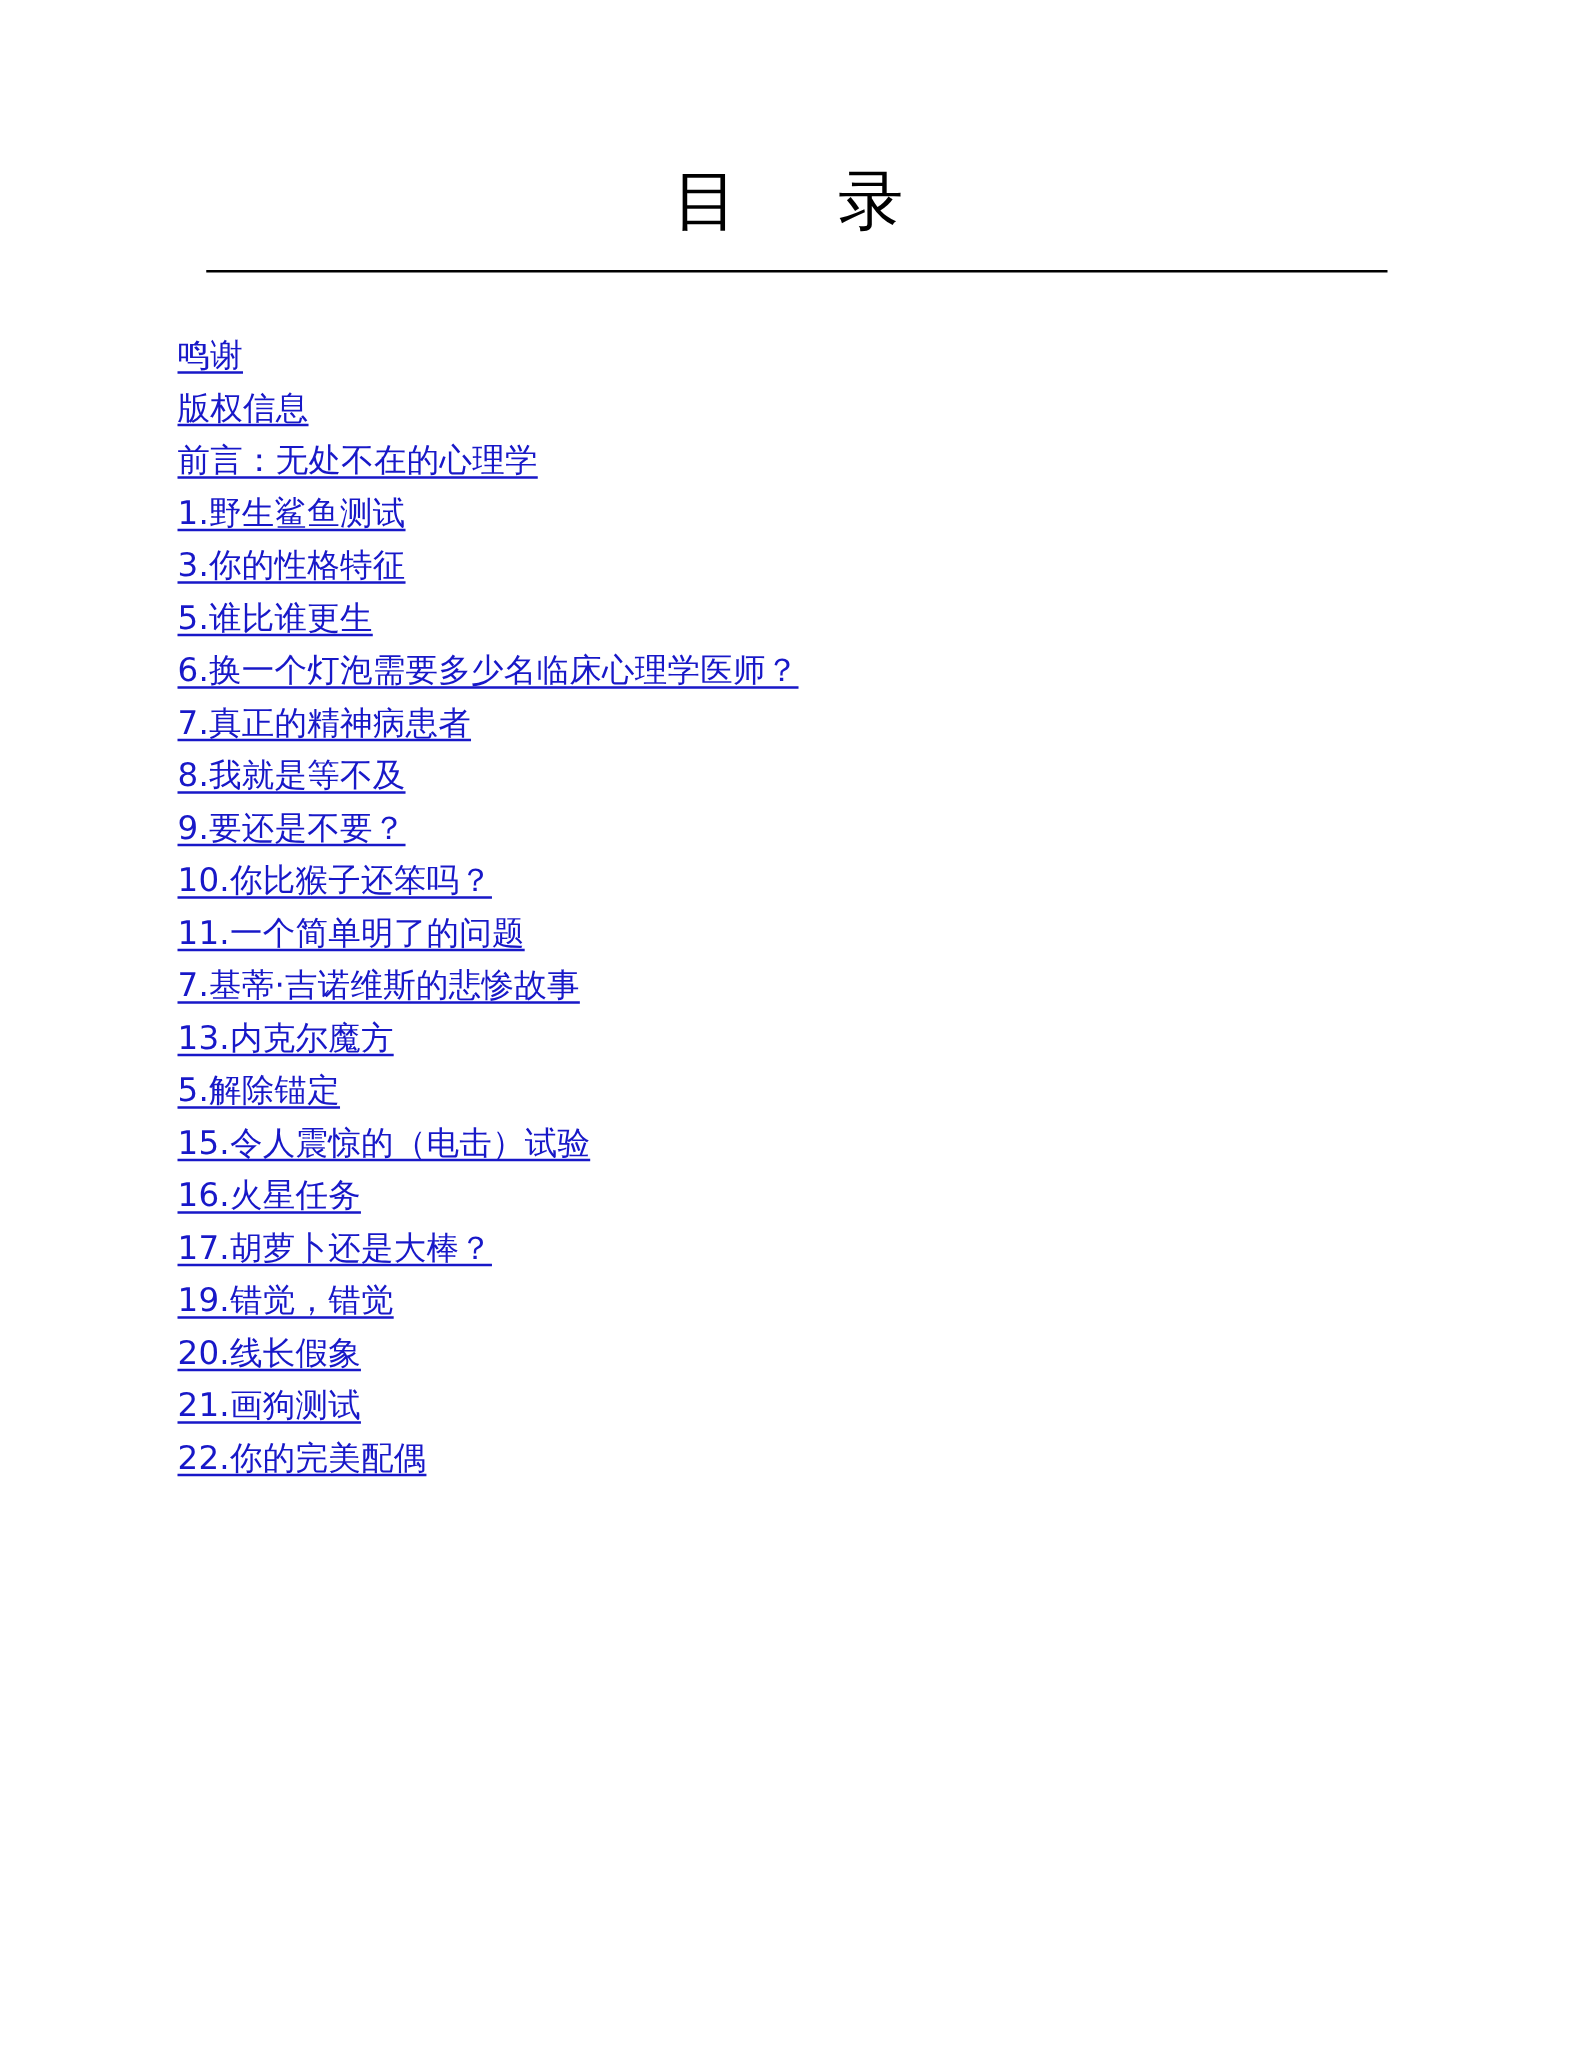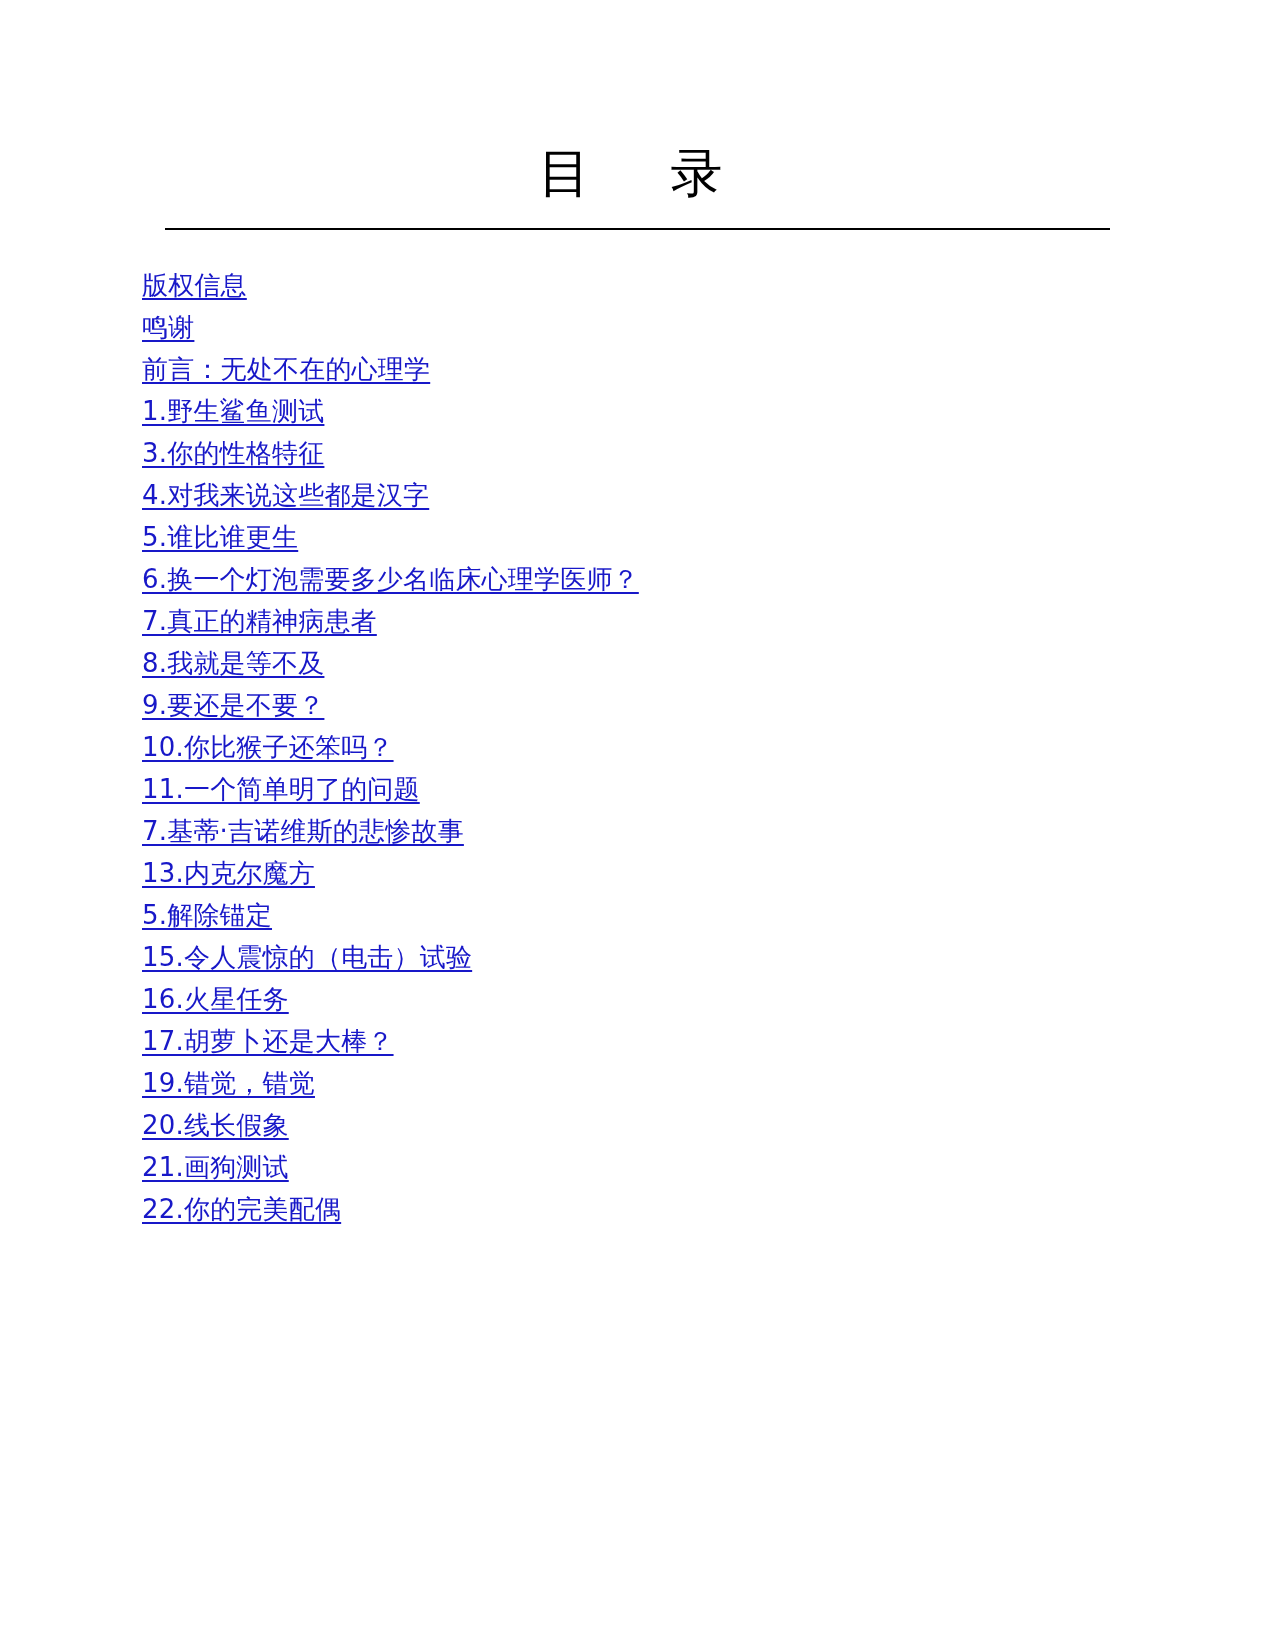--- a/index.html
+++ b/index.html
@@ -11,21 +11,21 @@
     width: 1275px;
     height: 1650px;
     font-family: "Liberation Serif", "DejaVu Serif", serif;
     position: relative;
     overflow: hidden;
   }
   .page {
     width: 1275px;
     height: 1454px;
     box-sizing: border-box;
-    padding: 16px;
+    padding: 4px;
     position: relative;
   }
   .doc-title {
     text-align: center;
     font-family: "DejaVu Serif", "Liberation Serif", serif;
     font-size: 52px;
     font-weight: 400;
     color: #000000;
     letter-spacing: 14px;
     margin: 0;
@@ -64,26 +64,25 @@
 </style>
 </head>
 <body>
 
 <div class="page">
 
   <h1 class="doc-title">目　录</h1>
   <hr class="title-rule">
 
   <ul class="toc">
+    <li class="toc-item"><a class="toc-link" href="#">鸣谢</a></li>
     <li class="toc-item"><a class="toc-link" href="#">版权信息</a></li>
-    <li class="toc-item"><a class="toc-link" href="#">鸣谢</a></li>
     <li class="toc-item"><a class="toc-link" href="#">前言：无处不在的心理学</a></li>
     <li class="toc-item"><a class="toc-link" href="#">1.野生鲨鱼测试</a></li>
     <li class="toc-item"><a class="toc-link" href="#">3.你的性格特征</a></li>
-    <li class="toc-item"><a class="toc-link" href="#">4.对我来说这些都是汉字</a></li>
     <li class="toc-item"><a class="toc-link" href="#">5.谁比谁更生</a></li>
     <li class="toc-item"><a class="toc-link" href="#">6.换一个灯泡需要多少名临床心理学医师？</a></li>
     <li class="toc-item"><a class="toc-link" href="#">7.真正的精神病患者</a></li>
     <li class="toc-item"><a class="toc-link" href="#">8.我就是等不及</a></li>
     <li class="toc-item"><a class="toc-link" href="#">9.要还是不要？</a></li>
     <li class="toc-item"><a class="toc-link" href="#">10.你比猴子还笨吗？</a></li>
     <li class="toc-item"><a class="toc-link" href="#">11.一个简单明了的问题</a></li>
     <li class="toc-item"><a class="toc-link" href="#">7.基蒂·吉诺维斯的悲惨故事</a></li>
     <li class="toc-item"><a class="toc-link" href="#">13.内克尔魔方</a></li>
     <li class="toc-item"><a class="toc-link" href="#">5.解除锚定</a></li>

